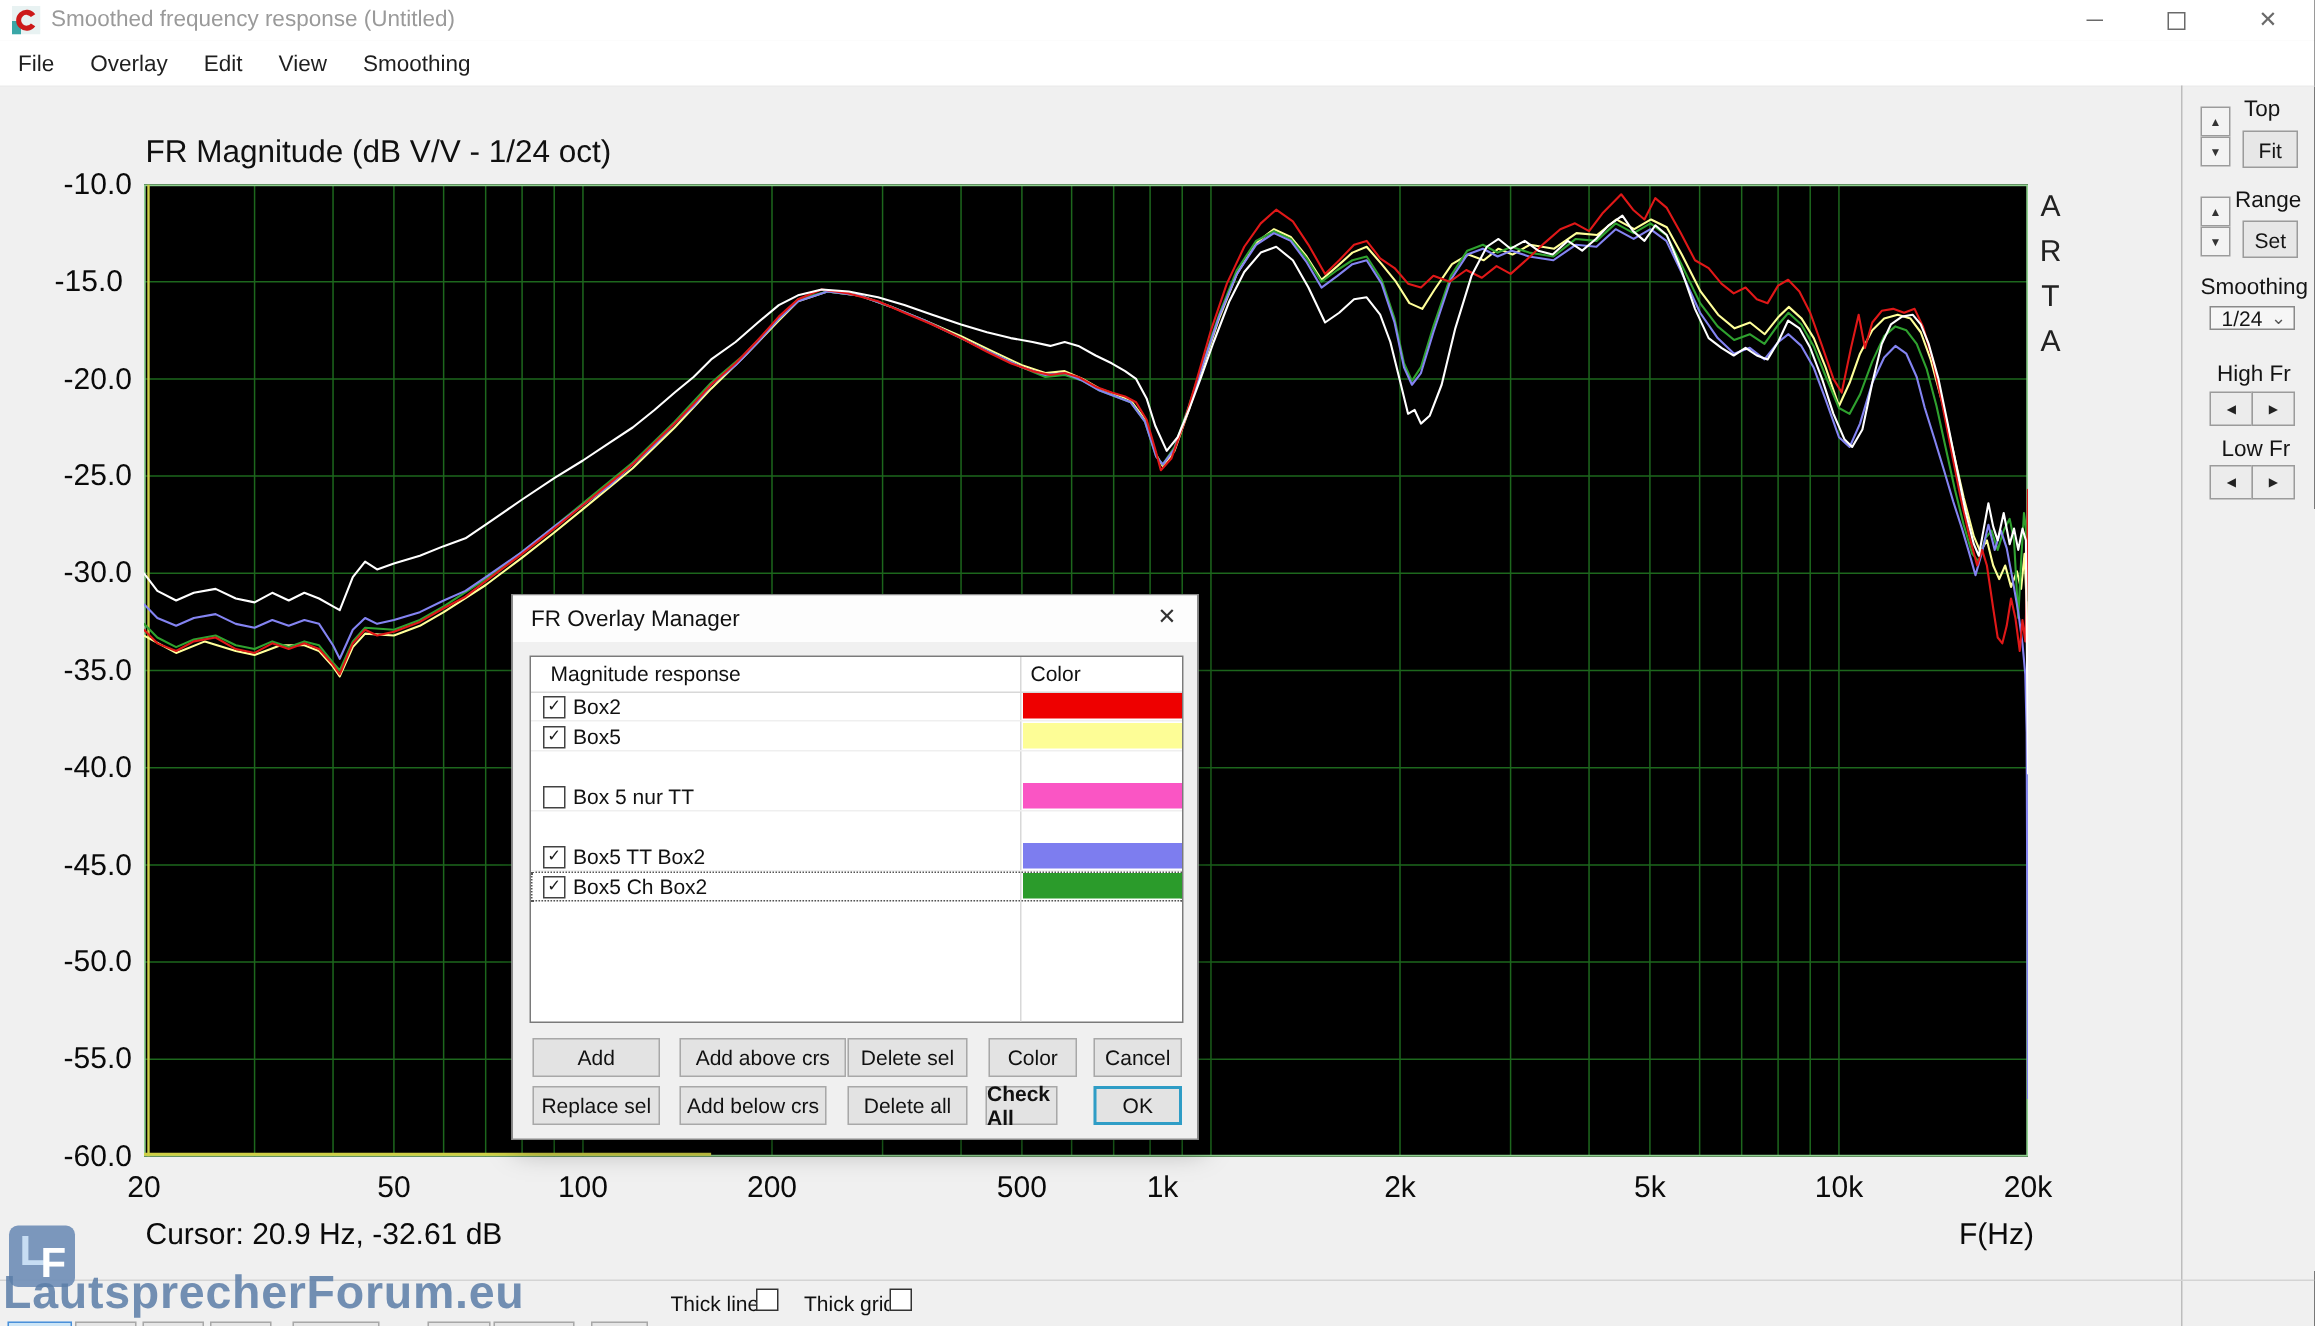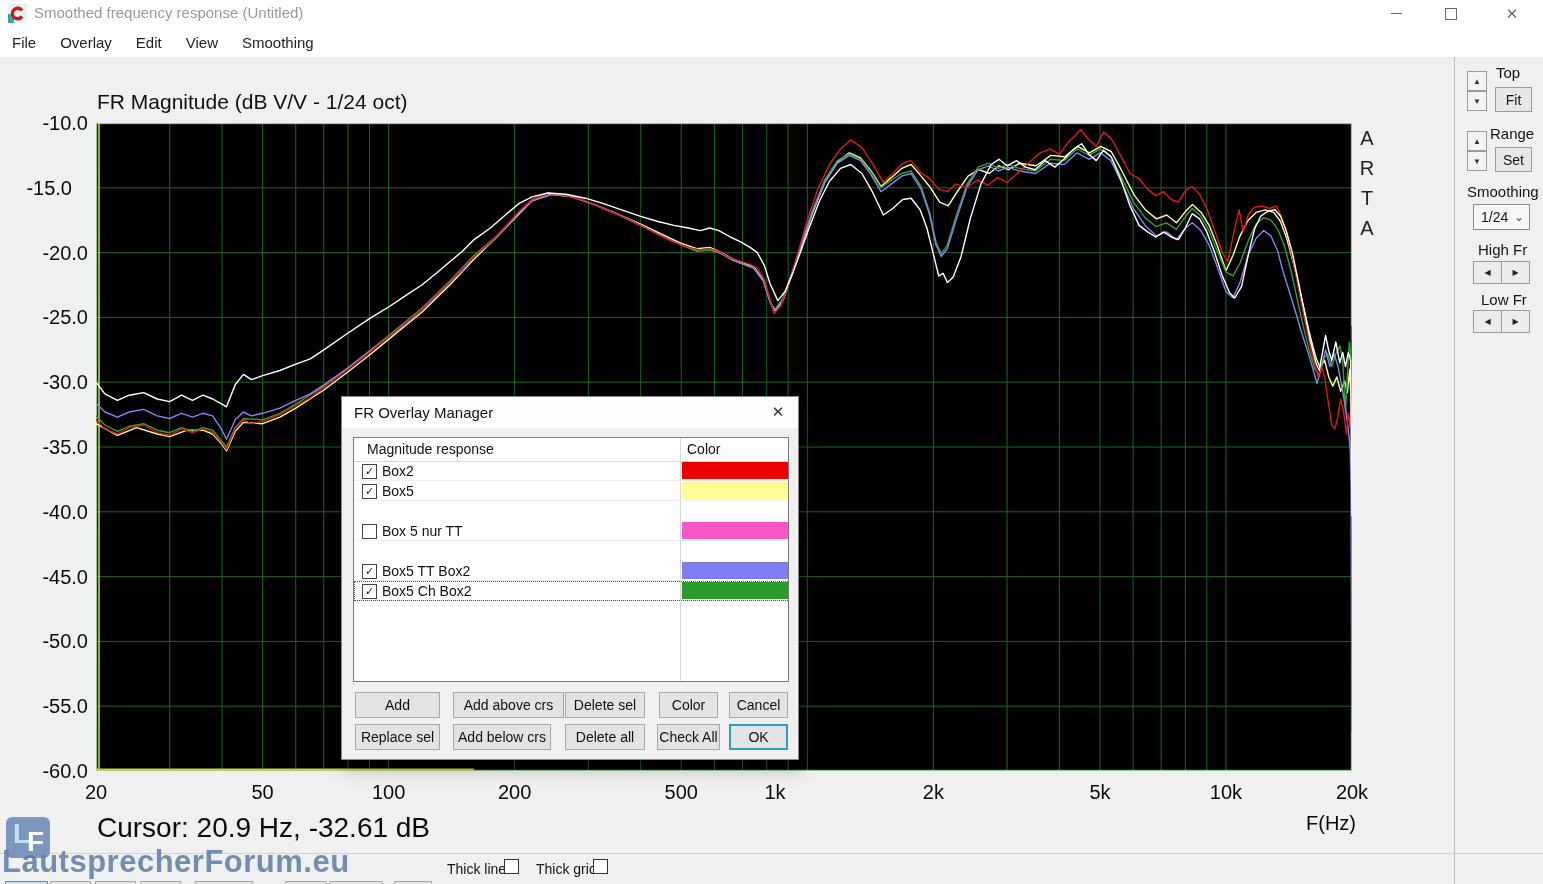--- a/index.html
+++ b/index.html
@@ -16,30 +16,30 @@
   
   .menubar{position:absolute;left:0;top:27px;width:1543px;height:30px;background:#ffffff;display:flex;align-items:center;border-bottom:1px solid #ececec;}
   .menuitem{padding:0 12px;font-size:15px;color:#1f1f1f;}
   
   .plot{position:absolute;left:96px;top:123px;width:1256px;height:648px;background:#000;}
   .plot svg{display:block;width:1256px;height:648px;}
   .chart-title{position:absolute;left:97px;top:90px;font-size:21px;color:#101010;}
   .ylab{position:absolute;width:62px;text-align:right;font-size:20px;color:#0a0a0a;line-height:20px;}
   .xlab{position:absolute;top:781px;font-size:20px;color:#0a0a0a;transform:translateX(-50%);}
   .funit{position:absolute;left:1296px;top:812px;width:60px;text-align:right;font-size:20px;color:#0a0a0a;}
-  .cursor-readout{position:absolute;left:97px;top:812px;font-size:28px;color:#0a0a0a;}
+  .cursor-readout{position:absolute;left:97px;top:812px;font-size:20px;color:#0a0a0a;}
   .arta-letter{position:absolute;left:1357px;width:20px;text-align:center;font-size:20px;color:#222;}
   
   .vsep{position:absolute;left:1454px;top:57px;width:1px;height:827px;background:#bdbdbd;}
   .pnl-label{position:absolute;font-size:15px;color:#141414;}
   .spin{position:absolute;left:1467px;width:20px;height:20px;background:#f3f3f3;border:1px solid #9b9b9b;
         display:flex;align-items:center;justify-content:center;font-size:8px;color:#333;box-sizing:border-box;}
   .pbtn{position:absolute;background:#e7e7e7;border:1px solid #9b9b9b;box-sizing:border-box;
         display:flex;align-items:center;justify-content:center;font-size:14px;color:#141414;}
-  .combo{position:absolute;left:1473px;width:57px;height:26px;background:#f6f6f6;border:1px solid #8a8a8a;box-sizing:border-box;
+  .combo{position:absolute;left:1473px;width:57px;height:16px;background:#f6f6f6;border:1px solid #8a8a8a;box-sizing:border-box;
          font-size:14px;color:#141414;display:flex;align-items:center;}
   .combo .val{padding-left:7px;flex:1;}
   .combo .chev{padding-right:5px;color:#555;font-size:12px;}
   .arrowbtn{position:absolute;width:29px;height:23px;background:#ececec;border:1px solid #9b9b9b;box-sizing:border-box;
             display:flex;align-items:center;justify-content:center;font-size:8px;color:#222;}
   
   .dialog{position:absolute;left:341px;top:396px;width:458px;height:364px;background:#f0f0f0;
           border:1px solid #8a8a8a;box-shadow:3px 6px 18px rgba(0,0,0,.35);box-sizing:border-box;z-index:40;}
   .dlg-titlebar{position:absolute;left:0;top:0;width:100%;height:31px;background:#fdfdfd;}
   .dlg-title{position:absolute;left:12px;top:7px;font-size:15px;color:#111;}
@@ -149,21 +149,21 @@
       <line x1="3" y1="0" x2="3" y2="648" stroke="#cfcf45" stroke-width="1.6"></line>
       <polyline points="0.0,300.7 21.4,312.3 40.6,304.6 61.2,311.0 73.7,313.6 91.1,307.2 106.9,307.2 116.7,311.0 126.0,321.4 130.5,327.9 139.2,308.4 147.4,299.4 166.6,300.7 183.9,294.2 199.8,285.1 227.8,267.0 252.1,248.8 273.5,232.0 292.6,216.4 325.8,189.2 353.8,162.0 378.1,136.1 399.5,115.3 423.2,90.7 436.0,77.8 455.6,71.3 476.6,73.9 498.4,81.6 520.4,90.7 544.7,101.1 566.1,111.5 585.3,120.5 600.9,125.7 613.8,124.4 625.8,129.6 637.1,136.1 647.7,140.0 657.8,143.9 667.3,156.8 674.8,180.1 679.2,187.9 687.0,177.6 696.1,151.6 705.8,121.8 716.7,89.4 728.6,59.6 741.4,38.9 753.3,29.8 764.5,35.0 775.1,48.0 785.0,63.5 795.6,54.4 805.6,45.4 815.1,41.5 825.1,53.1 834.6,64.8 843.6,79.1 852.2,82.9 860.4,70.0 872.0,53.1 882.9,46.7 893.2,50.5 903.0,42.8 912.3,46.7 923.9,40.2 940.1,42.8 955.0,32.4 968.7,33.7 981.5,23.3 993.5,29.8 1004.7,23.3 1015.2,28.5 1025.2,46.7 1037.7,71.3 1049.4,86.8 1060.4,95.9 1070.7,92.0 1080.5,99.8 1089.8,88.1 1096.5,81.6 1105.1,89.4 1113.2,102.4 1121.0,121.8 1130.0,147.7 1137.1,132.2 1144.0,112.8 1152.2,97.2 1160.1,89.4 1169.1,86.8 1177.7,89.4 1184.5,98.5 1191.1,116.6 1198.8,145.2 1206.1,177.6 1213.1,208.7 1219.9,234.6 1224.3,244.9 1228.6,237.2 1232.8,254.0 1236.8,263.1 1240.8,254.0 1244.7,268.3 1248.6,257.9 1251.4,269.6 1253.7,246.2 1255.1,279.9 1256.0,320.1" fill="none" stroke="#ffff99" stroke-width="1.4" stroke-linejoin="round" stroke-linecap="round"></polyline>
       <polyline points="0.0,292.9 8.9,302.0 21.4,308.4 33.2,303.3 47.7,300.7 61.2,307.2 73.7,309.7 85.5,304.6 96.5,308.4 106.9,304.6 116.7,307.2 126.0,318.8 130.5,324.0 139.2,304.6 147.4,295.5 166.6,296.8 183.9,290.3 199.8,281.2 227.8,263.1 252.1,244.9 273.5,228.1 292.6,212.5 325.8,185.3 353.8,158.1 378.1,132.2 399.5,114.0 423.2,89.4 436.0,76.5 455.6,71.3 476.6,73.9 498.4,81.6 520.4,90.7 544.7,102.4 566.1,112.8 585.3,121.8 600.9,128.3 613.8,127.0 625.8,130.9 637.1,137.4 647.7,141.3 657.8,145.2 667.3,158.1 674.8,181.4 679.2,186.6 687.0,175.0 696.1,149.0 705.8,119.2 716.7,86.8 728.6,57.0 741.4,37.6 753.3,31.1 764.5,36.3 775.1,49.2 785.0,64.8 795.6,57.0 805.6,50.5 815.1,48.0 825.1,63.5 833.7,89.4 840.0,119.2 845.3,130.9 851.3,121.8 859.6,94.6 871.2,60.9 882.2,44.1 892.6,40.2 902.4,45.4 911.7,41.5 923.4,45.4 939.6,48.0 954.5,36.3 968.3,37.6 981.1,25.9 993.1,32.4 1004.3,25.9 1014.9,33.7 1024.9,53.1 1037.4,79.1 1049.1,94.6 1060.1,103.7 1070.5,99.8 1080.3,106.3 1089.6,93.3 1096.3,85.5 1104.9,93.3 1113.0,107.6 1120.8,127.0 1130.0,149.0 1137.1,152.9 1144.0,140.0 1152.2,117.9 1160.1,101.1 1167.6,94.6 1174.9,97.2 1181.8,106.3 1188.5,123.1 1195.0,147.7 1201.3,176.3 1207.3,203.5 1213.1,226.8 1218.8,246.2 1223.2,251.4 1227.5,235.9 1231.7,230.7 1235.8,243.6 1239.8,230.7 1243.8,222.9 1246.7,237.2 1249.5,289.0 1251.4,251.4 1253.3,219.0 1254.6,229.4 1256.0,277.3" fill="none" stroke="#2fa12f" stroke-width="1.4" stroke-linejoin="round" stroke-linecap="round"></polyline>
       <polyline points="0.0,279.9 8.9,289.0 21.4,294.2 33.2,289.0 47.7,286.4 61.2,292.9 73.7,295.5 85.5,290.3 96.5,294.2 106.9,290.3 116.7,292.9 126.0,307.2 130.5,316.2 139.2,296.8 147.4,289.0 155.4,292.9 166.6,290.3 183.9,285.1 199.8,277.3 214.3,270.9 227.8,261.8 252.1,244.9 273.5,228.1 292.6,213.8 310.0,200.9 325.8,186.6 340.3,173.7 353.8,159.4 366.4,147.7 378.1,133.5 394.4,120.5 409.3,105.0 423.2,89.4 436.0,77.8 455.6,71.3 476.6,73.9 498.4,81.6 520.4,90.7 544.7,102.4 566.1,112.8 585.3,121.8 600.9,127.0 613.8,125.7 625.8,130.9 637.1,137.4 647.7,141.3 657.8,145.2 667.3,158.1 674.8,181.4 679.2,186.6 687.0,176.3 696.1,150.3 705.8,120.5 716.7,88.1 728.6,59.6 741.4,40.2 753.3,32.4 764.5,37.6 775.1,51.8 785.0,68.7 795.6,60.9 805.6,53.1 815.1,50.5 825.1,66.1 833.7,92.0 840.0,121.8 845.3,133.5 851.3,125.7 859.6,98.5 871.2,63.5 882.2,46.7 892.6,42.8 902.4,48.0 911.7,44.1 923.4,48.0 939.6,50.5 954.5,40.2 968.3,41.5 981.1,29.8 993.1,36.3 1004.3,29.8 1014.9,37.6 1024.9,58.3 1037.4,85.5 1049.1,102.4 1060.1,112.8 1070.5,108.9 1080.3,116.6 1089.6,105.0 1096.3,99.8 1104.9,107.6 1113.0,121.8 1120.8,142.6 1130.0,168.5 1137.1,175.0 1144.0,159.4 1152.2,132.2 1160.1,115.3 1167.6,107.6 1174.9,112.8 1181.8,128.3 1187.2,149.0 1193.7,169.8 1200.0,190.5 1206.1,211.2 1212.0,229.4 1216.6,244.9 1221.0,260.5 1225.4,244.9 1229.6,226.8 1233.8,243.6 1237.9,230.7 1241.8,242.4 1245.7,263.1 1249.5,285.1 1252.3,305.9 1254.2,326.6 1255.1,365.5 1256.0,609.1" fill="none" stroke="#8484f2" stroke-width="1.4" stroke-linejoin="round" stroke-linecap="round"></polyline>
       <polyline points="0.0,296.8 8.9,305.9 21.4,311.0 33.2,304.6 47.7,302.0 61.2,309.7 73.7,312.3 85.5,305.9 96.5,309.7 106.9,305.9 116.7,309.7 126.0,320.1 130.5,326.6 139.2,305.9 147.4,296.8 155.4,300.7 166.6,298.1 183.9,291.6 199.8,282.5 214.3,274.8 227.8,264.4 252.1,246.2 273.5,229.4 292.6,213.8 310.0,199.6 325.8,186.6 340.3,172.4 353.8,159.4 366.4,146.4 378.1,133.5 394.4,119.2 409.3,103.7 423.2,88.1 436.0,76.5 451.8,70.0 469.8,72.6 489.3,77.8 506.9,85.5 525.5,93.3 544.7,102.4 562.0,111.5 577.8,119.2 592.4,124.4 604.2,127.0 613.8,125.7 622.9,128.3 634.4,134.8 645.1,138.7 654.1,141.3 661.4,145.2 668.4,156.8 674.1,176.3 677.9,190.5 684.9,182.7 693.2,159.4 702.0,129.6 711.3,97.2 721.9,66.1 733.5,41.5 744.5,25.9 754.8,16.8 765.9,24.6 776.3,40.2 787.4,59.6 796.8,50.5 806.7,40.2 815.1,37.6 824.1,49.2 833.7,55.7 842.7,66.1 851.3,68.7 859.6,60.9 870.5,64.8 881.5,57.0 891.9,62.2 901.7,54.4 911.1,59.6 922.8,49.2 933.8,38.9 944.2,29.8 954.0,25.9 963.4,31.1 972.2,19.4 984.8,6.5 992.7,16.8 1000.3,23.3 1007.5,9.1 1015.2,15.6 1024.5,32.4 1034.0,50.5 1043.1,55.7 1051.6,66.1 1059.8,72.6 1067.7,68.7 1075.2,76.5 1082.4,79.1 1089.4,67.4 1096.1,63.5 1103.6,71.3 1110.8,85.5 1118.7,107.6 1126.3,129.6 1131.8,138.7 1138.0,108.9 1143.1,86.8 1147.3,108.9 1152.2,92.0 1158.5,84.2 1166.1,82.9 1173.4,85.5 1180.4,82.9 1185.9,94.6 1192.4,116.6 1198.8,146.4 1204.9,177.6 1210.8,207.4 1216.6,233.3 1222.1,254.0 1225.4,243.6 1228.6,254.0 1232.8,282.5 1235.8,302.0 1238.9,305.9 1241.8,294.2 1244.7,276.0 1247.6,289.0 1250.5,311.0 1252.3,290.3 1254.2,304.6 1255.5,256.6 1256.0,203.5" fill="none" stroke="#e01818" stroke-width="1.4" stroke-linejoin="round" stroke-linecap="round"></polyline>
       <polyline points="0.0,259.2 8.9,270.9 21.4,277.3 33.2,272.2 47.7,269.6 61.2,276.0 73.7,278.6 85.5,272.2 96.5,277.3 106.9,272.2 116.7,276.0 126.0,281.2 130.5,283.8 139.2,261.8 147.4,251.4 155.4,256.6 166.6,252.7 183.9,247.5 199.8,241.1 214.3,235.9 227.8,226.8 252.1,210.0 273.5,195.7 292.6,184.0 310.0,172.4 325.8,162.0 340.3,150.3 353.8,138.7 366.4,128.3 378.1,116.6 394.4,105.0 409.3,92.0 423.2,80.4 436.0,73.9 451.8,70.0 469.8,71.3 489.3,75.2 506.9,80.4 525.5,86.8 544.7,93.3 562.0,98.5 577.8,102.4 592.4,105.0 604.2,107.6 613.8,105.0 622.9,107.6 634.4,114.0 645.1,119.2 654.1,124.4 661.4,129.6 668.4,142.6 674.1,160.7 681.8,177.6 689.1,168.5 697.1,149.0 704.8,128.3 713.1,105.0 723.6,77.8 733.5,58.3 744.5,45.4 754.8,41.5 765.9,50.5 776.3,68.7 787.4,92.0 796.8,85.5 806.7,76.5 815.1,75.2 824.1,86.8 830.9,105.0 837.3,130.9 842.7,152.9 847.1,150.3 851.3,159.4 857.1,154.2 865.1,133.5 874.2,95.9 885.0,60.9 895.2,41.5 903.0,36.3 911.1,42.8 920.5,37.6 929.5,44.1 939.1,46.7 949.2,37.6 958.8,44.1 967.9,36.3 976.5,27.2 985.6,20.7 992.7,31.1 1000.3,37.6 1007.5,27.2 1015.2,33.7 1024.5,55.7 1034.0,82.9 1043.1,102.4 1051.6,108.9 1059.8,114.0 1067.7,108.9 1075.2,114.0 1082.4,116.6 1089.4,105.0 1096.1,90.7 1103.6,95.9 1110.8,108.9 1118.7,129.6 1126.3,152.9 1133.6,169.8 1138.8,175.0 1145.6,163.3 1152.2,132.2 1158.5,106.3 1164.6,93.3 1172.0,88.1 1179.1,86.8 1184.5,93.3 1189.8,106.3 1196.3,129.6 1202.5,159.4 1208.5,189.2 1214.3,217.7 1219.9,239.8 1223.2,247.5 1226.5,229.4 1229.6,212.5 1232.8,228.1 1235.8,237.2 1239.8,219.0 1243.8,239.8 1246.7,229.4 1249.5,243.6 1252.3,229.4 1254.6,237.2 1256.0,392.7" fill="none" stroke="#ffffff" stroke-width="1.4" stroke-linejoin="round" stroke-linecap="round"></polyline>
     </svg>
 </div>
 <div id="ylabels">
     <div class="ylab" style="left: 26px; top: 113px;">-10.0</div>
-    <div class="ylab" style="left: 10px; top: 177.8px;">-15.0</div>
+    <div class="ylab" style="left: 20px; top: 177.8px;">-15.0</div>
     <div class="ylab" style="left: 26px; top: 242.6px;">-20.0</div>
     <div class="ylab" style="left: 26px; top: 307.4px;">-25.0</div>
     <div class="ylab" style="left: 26px; top: 372.2px;">-30.0</div>
     <div class="ylab" style="left: 26px; top: 437px;">-35.0</div>
     <div class="ylab" style="left: 26px; top: 501.8px;">-40.0</div>
     <div class="ylab" style="left: 26px; top: 566.6px;">-45.0</div>
     <div class="ylab" style="left: 26px; top: 631.4px;">-50.0</div>
     <div class="ylab" style="left: 26px; top: 696.2px;">-55.0</div>
     <div class="ylab" style="left: 26px; top: 761px;">-60.0</div>
   </div>
@@ -264,21 +264,21 @@
     </div>
   <div id="dlg-buttons">
       <div class="dbtn" style="left: 13px; top: 295px; width: 85px;">Add</div>
       <div class="dbtn" style="left: 111px; top: 295px; width: 111px;">Add above crs</div>
       <div class="dbtn" style="left: 223px; top: 295px; width: 80px;">Delete sel</div>
       <div class="dbtn" style="left: 317px; top: 295px; width: 59px;">Color</div>
       <div class="dbtn" style="left: 387px; top: 295px; width: 59px;">Cancel</div>
       <div class="dbtn" style="left: 13px; top: 327px; width: 85px;">Replace sel</div>
       <div class="dbtn" style="left: 111px; top: 327px; width: 98px;">Add below crs</div>
       <div class="dbtn" style="left: 223px; top: 327px; width: 80px;">Delete all</div>
-      <div class="dbtn" style="left: 315px; top: 327px; width: 63px;">Check All</div>
+      <div class="dbtn" style="left: 315px; top: 327px; width: 48px; font-weight: bold;">Check All</div>
       <div class="dbtn default" style="left: 387px; top: 327px; width: 59px;">OK</div>
     </div>
 </div>
 
 <div class="tb-div"></div>
 <div id="toolbar">
     <div class="tbtn active" style="left: 5px; width: 43px;">Mag</div>
     <div class="tbtn" style="left: 50px; width: 41px; font-weight: bold;">M+P</div>
     <div class="tbtn" style="left: 95px; width: 41px;">Ph</div>
     <div class="tbtn" style="left: 140px; width: 41px;">Gd</div>

